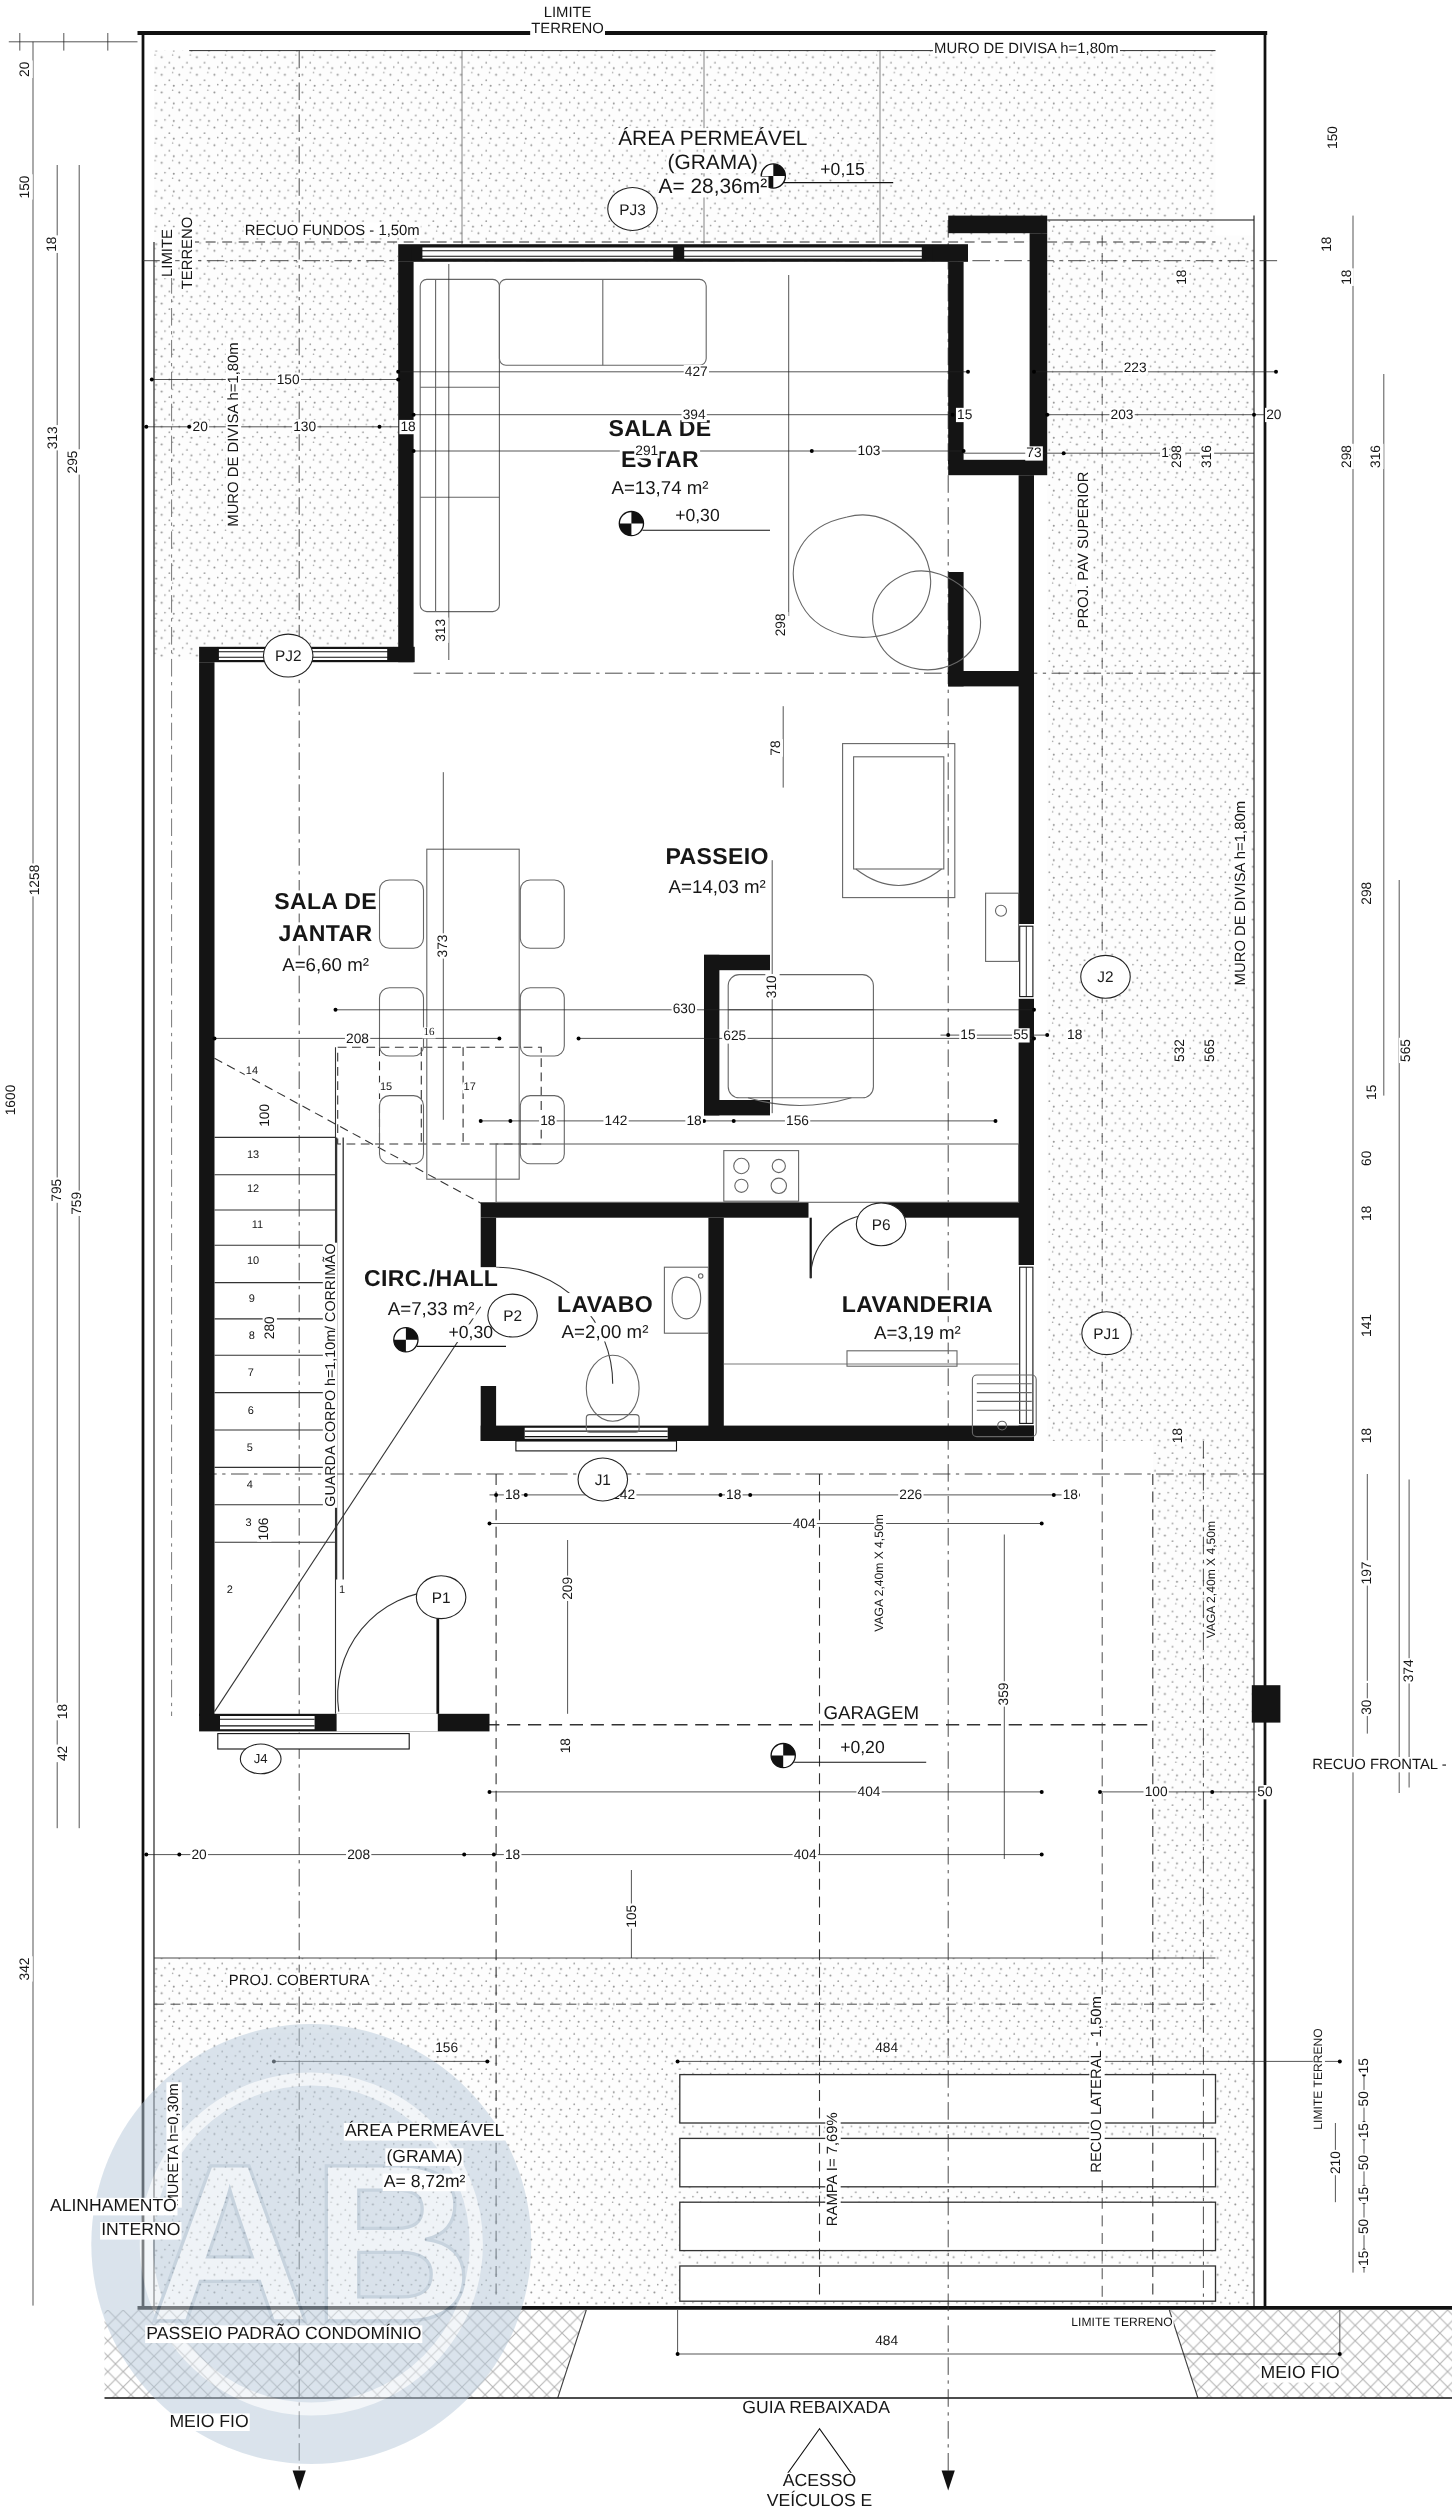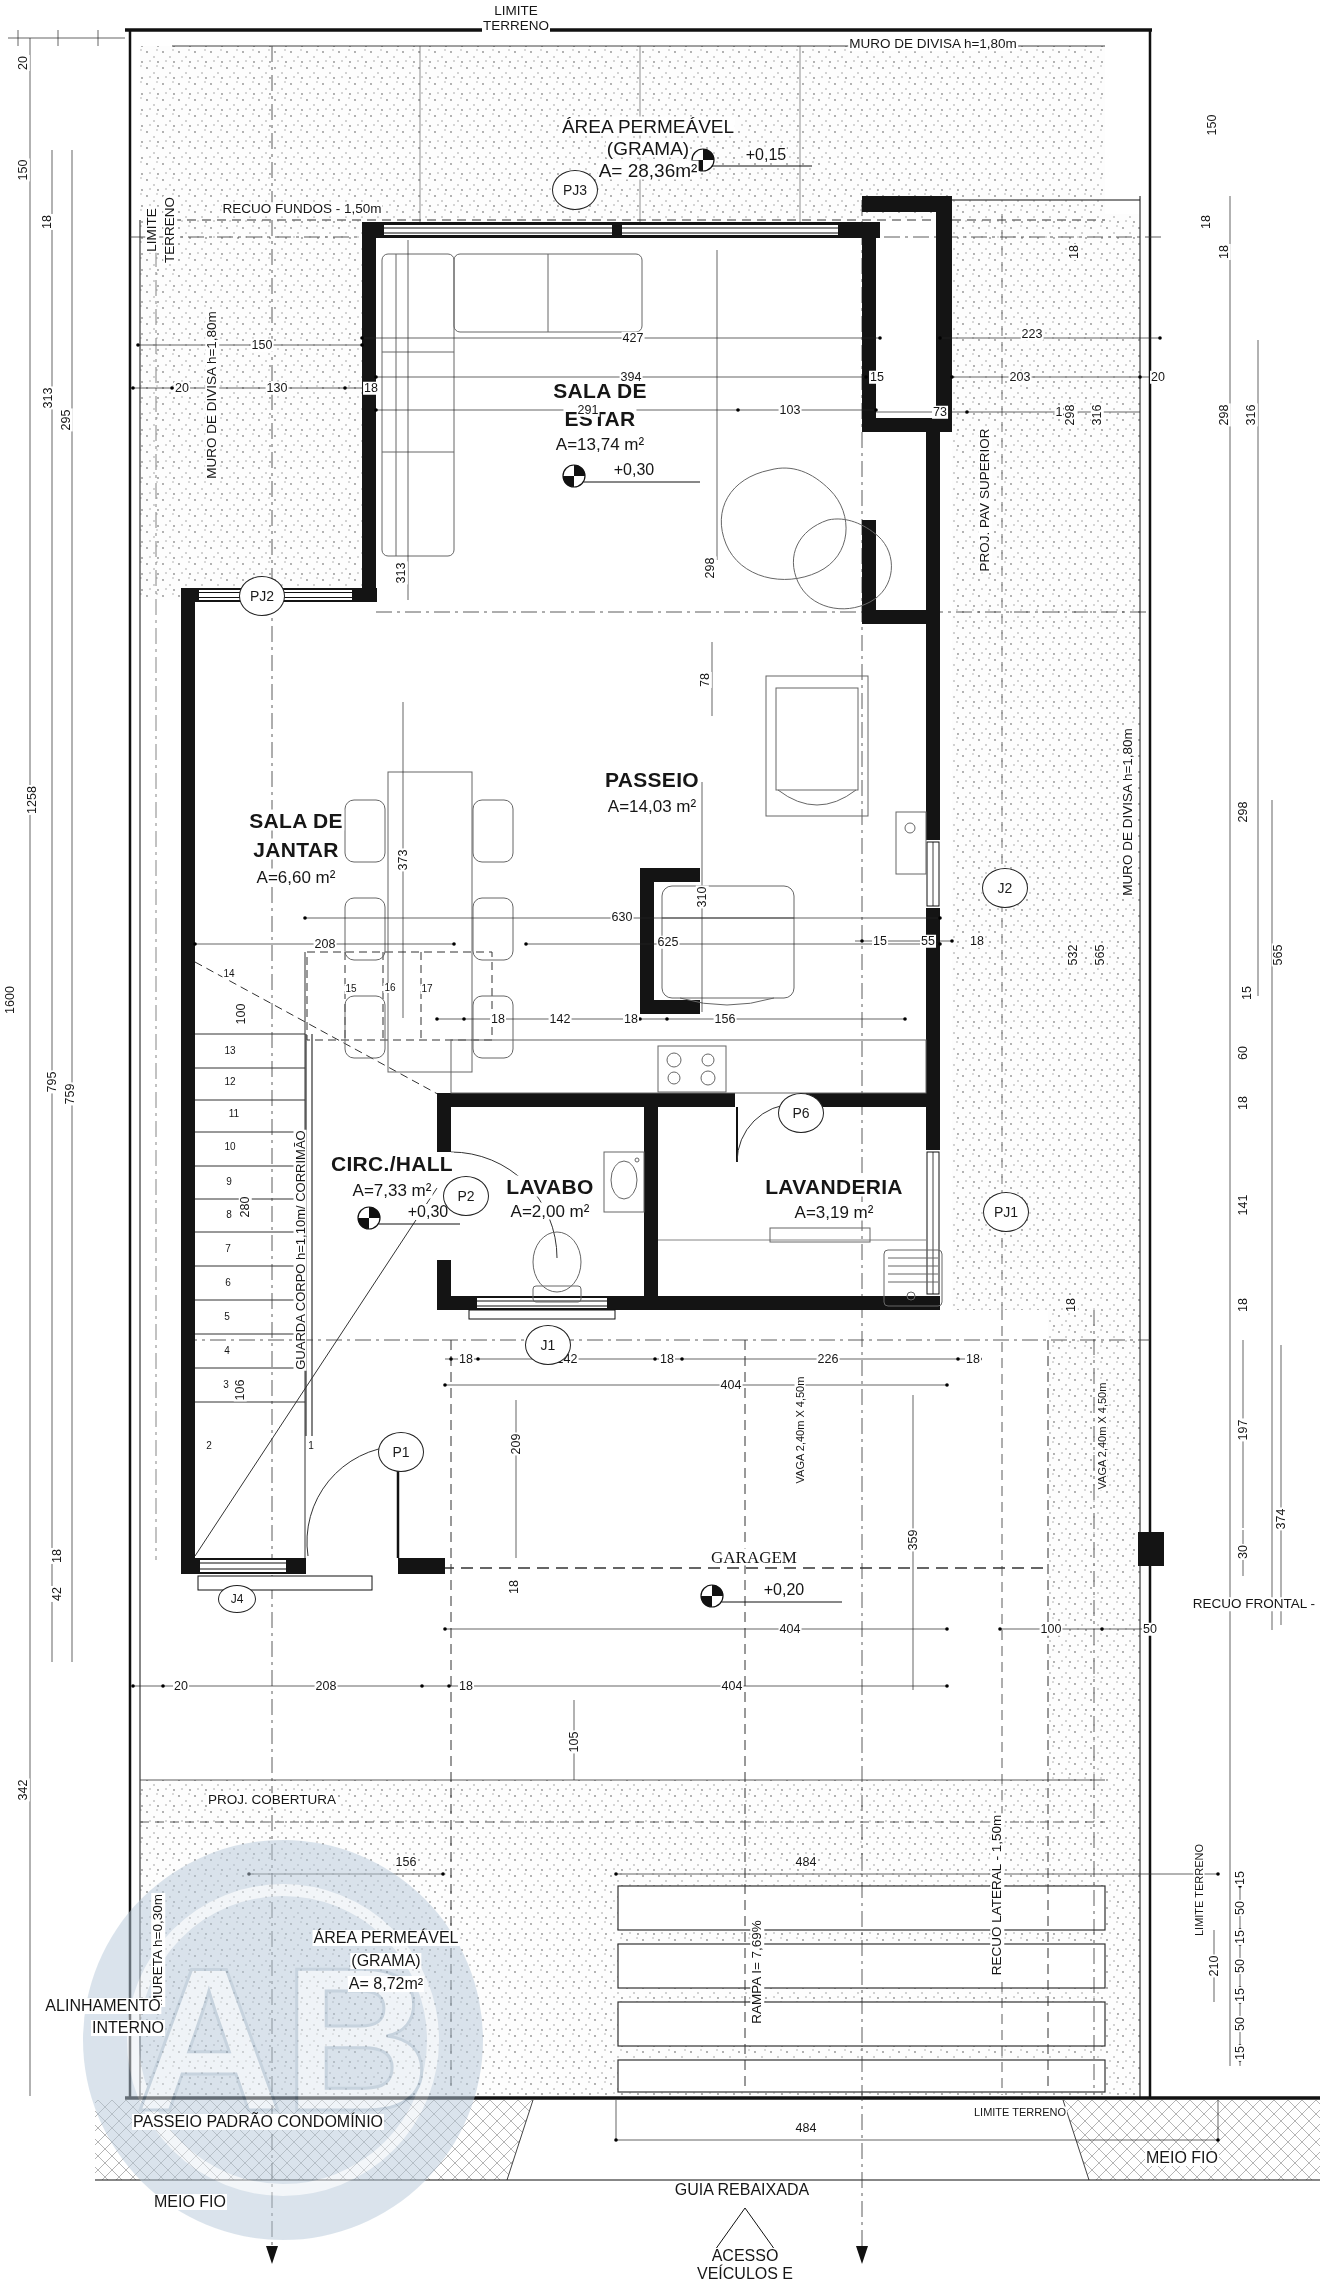--- a/index.html
+++ b/index.html
@@ -349,21 +349,21 @@
       <span class="lb rm" style="left: 652px; top: 779px;">PASSEIO</span>
       <span class="lb ra" style="left: 652px; top: 806px;">A=14,03 m²</span>
       <span class="lb rm" style="left: 392px; top: 1163px;">CIRC./HALL</span>
       <span class="lb ra" style="left: 392px; top: 1190px;">A=7,33 m²</span>
       <span class="lb lv" style="left: 428px; top: 1212px;">+0,30</span>
       <span class="lb rm" style="left: 550px; top: 1186px;">LAVABO</span>
       <span class="lb ra" style="left: 550px; top: 1211px;">A=2,00 m²</span>
       <span class="lb rm" style="left: 834px; top: 1186px;">LAVANDERIA</span>
       <span class="lb ra" style="left: 834px; top: 1212px;">A=3,19 m²</span>
       <span class="lb gc" style="left: 300px; top: 1250px; transform: translate(-50%, -50%) rotate(-90deg);">GUARDA CORPO h=1,10m/ CORRIMÃO</span>
-      <span class="lb ra" style="left: 754px; top: 1557px; font-family: Liberation Serif, serif;">GARAGEM</span>
+      <span class="lb ra" style="left: 792px; top: 1557px;">GARAGEM</span>
       <span class="lb lv" style="left: 784px; top: 1590px;">+0,20</span>
       <span class="lb an2" style="left: 800px; top: 1430px; transform: translate(-50%, -50%) rotate(-90deg);">VAGA 2,40m X 4,50m</span>
       <span class="lb an2" style="left: 1102px; top: 1436px; transform: translate(-50%, -50%) rotate(-90deg);">VAGA 2,40m X 4,50m</span>
       <span class="lb an" style="left: 1254px; top: 1604px;">RECUO FRONTAL -</span>
       <span class="lb an" style="left: 272px; top: 1800px;">PROJ. COBERTURA</span>
       <span class="lb ap2" style="left: 386px; top: 1938px;">ÁREA PERMEÁVEL</span>
       <span class="lb ap2" style="left: 386px; top: 1961px;">(GRAMA)</span>
       <span class="lb ap2" style="left: 386px; top: 1984px;">A= 8,72m²</span>
       <span class="lb an" style="left: 158px; top: 1950px; transform: translate(-50%, -50%) rotate(-90deg);">MURETA h=0,30m</span>
       <span class="lb an" style="left: 757px; top: 1972px; transform: translate(-50%, -50%) rotate(-90deg);">RAMPA I= 7,69%</span>
@@ -432,21 +432,21 @@
       <span class="lb dm" style="left: 702px; top: 897px; transform: translate(-50%, -50%) rotate(-90deg);">310</span>
       <span class="lb dm" style="left: 325px; top: 944px;">208</span>
       <span class="lb dm" style="left: 668px; top: 942px;">625</span>
       <span class="lb dm" style="left: 403px; top: 860px; transform: translate(-50%, -50%) rotate(-90deg);">373</span>
       <span class="lb dm" style="left: 498px; top: 1019px;">18</span>
       <span class="lb dm" style="left: 560px; top: 1019px;">142</span>
       <span class="lb dm" style="left: 631px; top: 1019px;">18</span>
       <span class="lb dm" style="left: 725px; top: 1019px;">156</span>
       <span class="lb ds" style="left: 229px; top: 974px;">14</span>
       <span class="lb ds" style="left: 351px; top: 989px;">15</span>
-      <span class="lb ds" style="left: 390px; top: 988px;">16</span>
+      <span class="lb ds" style="left: 390px; top: 939px; font-family: Liberation Serif, serif;">16</span>
       <span class="lb ds" style="left: 427px; top: 989px;">17</span>
       <span class="lb dm" style="left: 241px; top: 1014px; transform: translate(-50%, -50%) rotate(-90deg);">100</span>
       <span class="lb ds" style="left: 230px; top: 1051px;">13</span>
       <span class="lb ds" style="left: 230px; top: 1082px;">12</span>
       <span class="lb ds" style="left: 234px; top: 1114px;">11</span>
       <span class="lb ds" style="left: 230px; top: 1147px;">10</span>
       <span class="lb ds" style="left: 229px; top: 1182px;">9</span>
       <span class="lb ds" style="left: 229px; top: 1215px;">8</span>
       <span class="lb dm" style="left: 245px; top: 1207px; transform: translate(-50%, -50%) rotate(-90deg);">280</span>
       <span class="lb ds" style="left: 228px; top: 1249px;">7</span>

